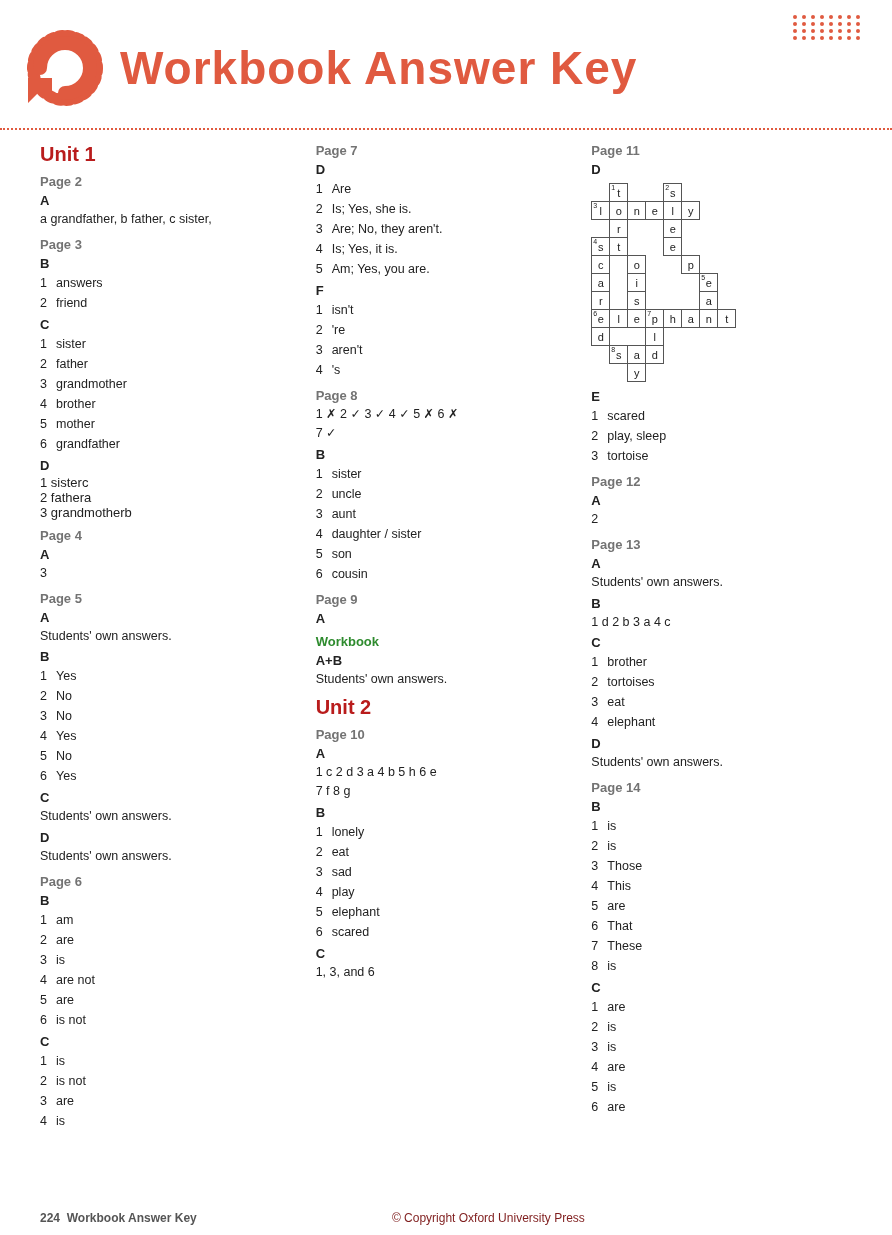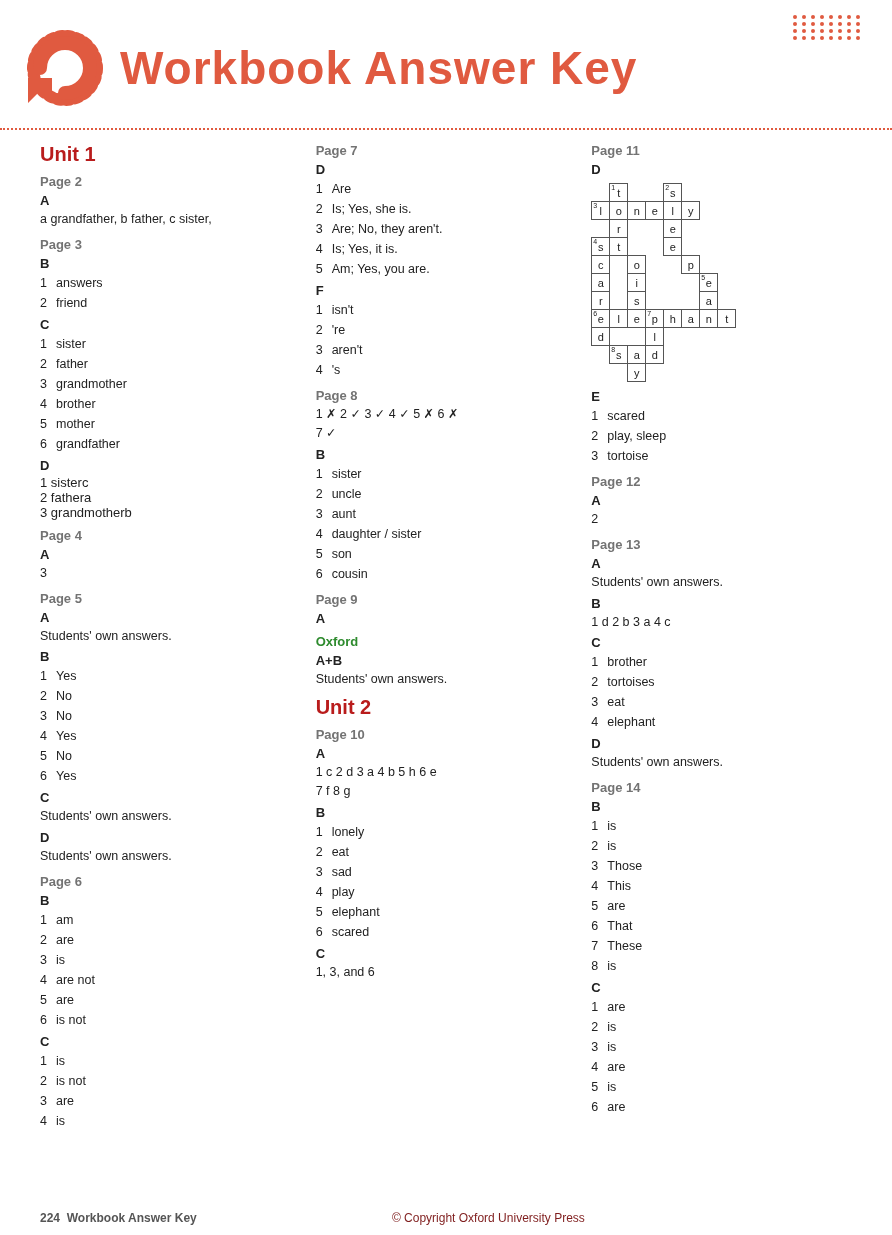--- a/index.html
+++ b/index.html
@@ -438,21 +438,21 @@
         <span>son</span>
       </div>
     <div class="numbered-item">
         <span class="num">6</span>
         <span>cousin</span>
       </div>
 
     <div class="page-header">Page 9</div>
     <div class="section-label">A</div>
 
-    <div class="page-header" style="color:#2e8b2e;">Oxford</div>
+    <div class="page-header" style="color:#2e8b2e;">Workbook</div>
     <div class="section-label">A+B</div>
     <div class="content-line">Students' own answers.</div>
 
     <div class="unit-header">Unit 2</div>
 
     <div class="page-header">Page 10</div>
     <div class="section-label">A</div>
     <div class="content-line">1 c  2 d  3 a  4 b  5 h  6 e</div>
     <div class="content-line">7 f  8 g</div>
     <div class="section-label">B</div>

